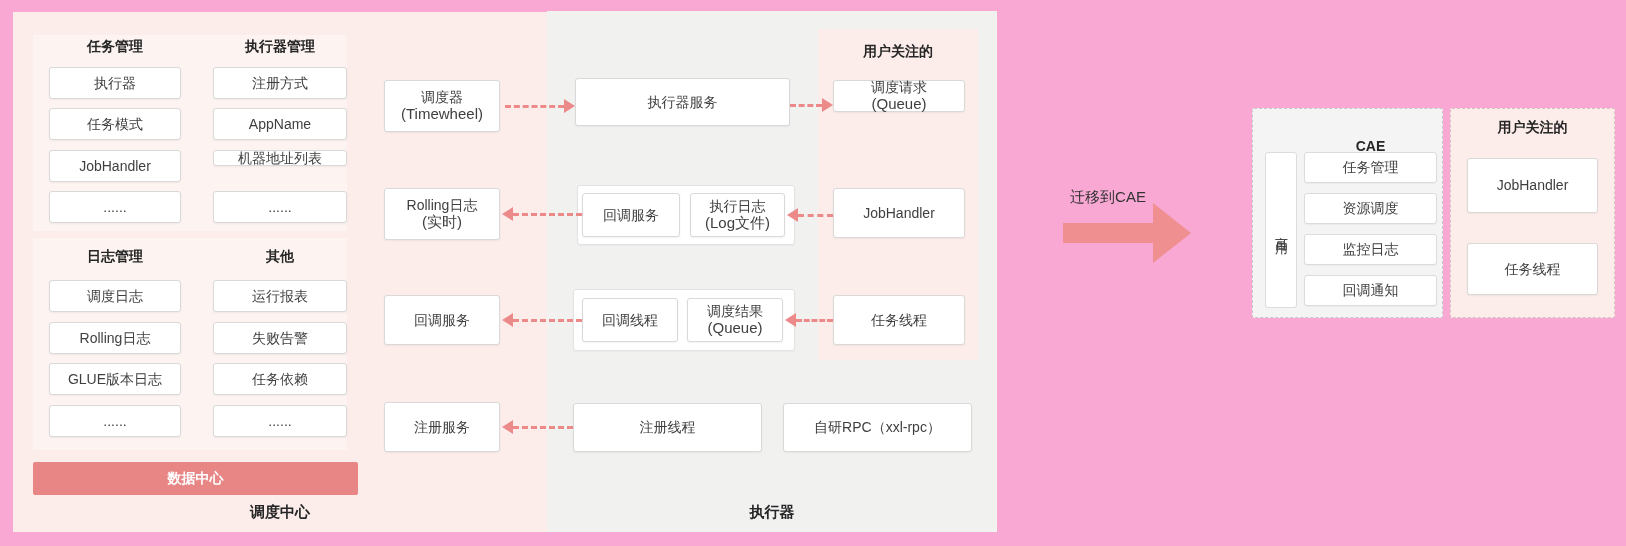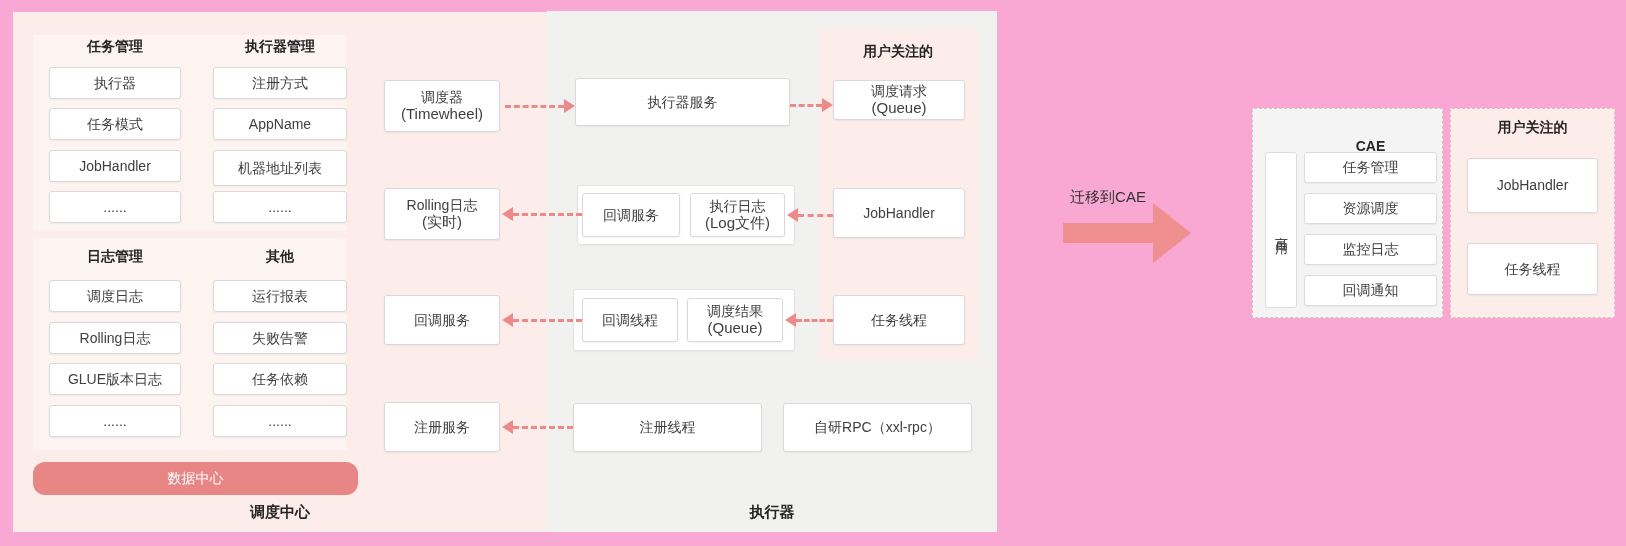--- a/index.html
+++ b/index.html
@@ -17,21 +17,21 @@
     font-size:14px;color:#3f3f3f;text-align:center;line-height:1.2;
     box-shadow:0 1px 2px rgba(0,0,0,0.05);
   }
   .box .l2{font-size:15px;color:#3f3f3f;}
   .group{background:#ffffff;border:1px solid #e3e3e3;border-radius:3px;box-shadow:0 1px 2px rgba(0,0,0,0.04);}
 
   .hdr{font-weight:bold;font-size:14px;color:#262626;text-align:center;}
   .panel-label{font-weight:bold;font-size:15px;color:#262626;text-align:center;}
 
   .banner{
-    background:#e88585;border-radius:12px;color:#ffffff;font-weight:normal;font-size:14px;
+    background:#e88585;border-radius:2px;color:#ffffff;font-weight:bold;font-size:14px;
     display:flex;align-items:center;justify-content:center;
   }
 
   
   .conn{display:flex;align-items:center;height:16px;}
   .conn .dash{flex:1;height:0;border-top:3px dashed #ec8a8a;}
   .conn .tri-r{width:0;height:0;border-top:7px solid transparent;border-bottom:7px solid transparent;border-left:11px solid #ec8a8a;}
   .conn .tri-l{width:0;height:0;border-top:7px solid transparent;border-bottom:7px solid transparent;border-right:11px solid #ec8a8a;}
 
   
@@ -64,21 +64,21 @@
   <div class="abs hdr" style="left:49px;top:248px;width:132px;">日志管理</div>
   <div class="abs hdr" style="left:213px;top:248px;width:134px;">其他</div>
 
   <div class="abs box" style="left:49px;top:67px;width:132px;height:32px;">执行器</div>
   <div class="abs box" style="left:49px;top:108px;width:132px;height:32px;">任务模式</div>
   <div class="abs box" style="left:49px;top:150px;width:132px;height:32px;">JobHandler</div>
   <div class="abs box" style="left:49px;top:191px;width:132px;height:32px;">......</div>
 
   <div class="abs box" style="left:213px;top:67px;width:134px;height:32px;">注册方式</div>
   <div class="abs box" style="left:213px;top:108px;width:134px;height:32px;">AppName</div>
-  <div class="abs box" style="left:213px;top:150px;width:134px;height:36px;">机器地址列表</div>
+  <div class="abs box" style="left:213px;top:150px;width:134px;height:16px;">机器地址列表</div>
   <div class="abs box" style="left:213px;top:191px;width:134px;height:32px;">......</div>
 
   <div class="abs box" style="left:49px;top:280px;width:132px;height:32px;">调度日志</div>
   <div class="abs box" style="left:49px;top:322px;width:132px;height:32px;">Rolling日志</div>
   <div class="abs box" style="left:49px;top:363px;width:132px;height:32px;">GLUE版本日志</div>
   <div class="abs box" style="left:49px;top:405px;width:132px;height:32px;">......</div>
 
   <div class="abs box" style="left:213px;top:280px;width:134px;height:32px;">运行报表</div>
   <div class="abs box" style="left:213px;top:322px;width:134px;height:32px;">失败告警</div>
   <div class="abs box" style="left:213px;top:363px;width:134px;height:32px;">任务依赖</div>
@@ -116,21 +116,21 @@
   <div class="abs group" style="left:573px;top:289px;width:222px;height:62px;"></div>
   <div class="abs box" style="left:582px;top:298px;width:96px;height:44px;">回调线程</div>
   <div class="abs box" style="left:687px;top:298px;width:96px;height:44px;">
     <span>调度结果</span>
     <span class="l2">(Queue)</span>
   </div>
 
   <div class="abs box" style="left:573px;top:403px;width:189px;height:49px;">注册线程</div>
   <div class="abs box" style="left:783px;top:403px;width:189px;height:49px;">自研RPC（xxl-rpc）</div>
 
-  <div class="abs box" style="left:833px;top:80px;width:132px;height:40px;">
+  <div class="abs box" style="left:833px;top:80px;width:132px;height:32px;">
     <span>调度请求</span>
     <span class="l2">(Queue)</span>
   </div>
   <div class="abs box" style="left:833px;top:188px;width:132px;height:50px;">JobHandler</div>
   <div class="abs box" style="left:833px;top:295px;width:132px;height:50px;">任务线程</div>
 
   <div class="abs panel-label" style="left:547px;top:503px;width:450px;">执行器</div>
 
   <div class="abs conn" style="left:505px;top:98px;width:70px;">
     <span class="dash"></span>

